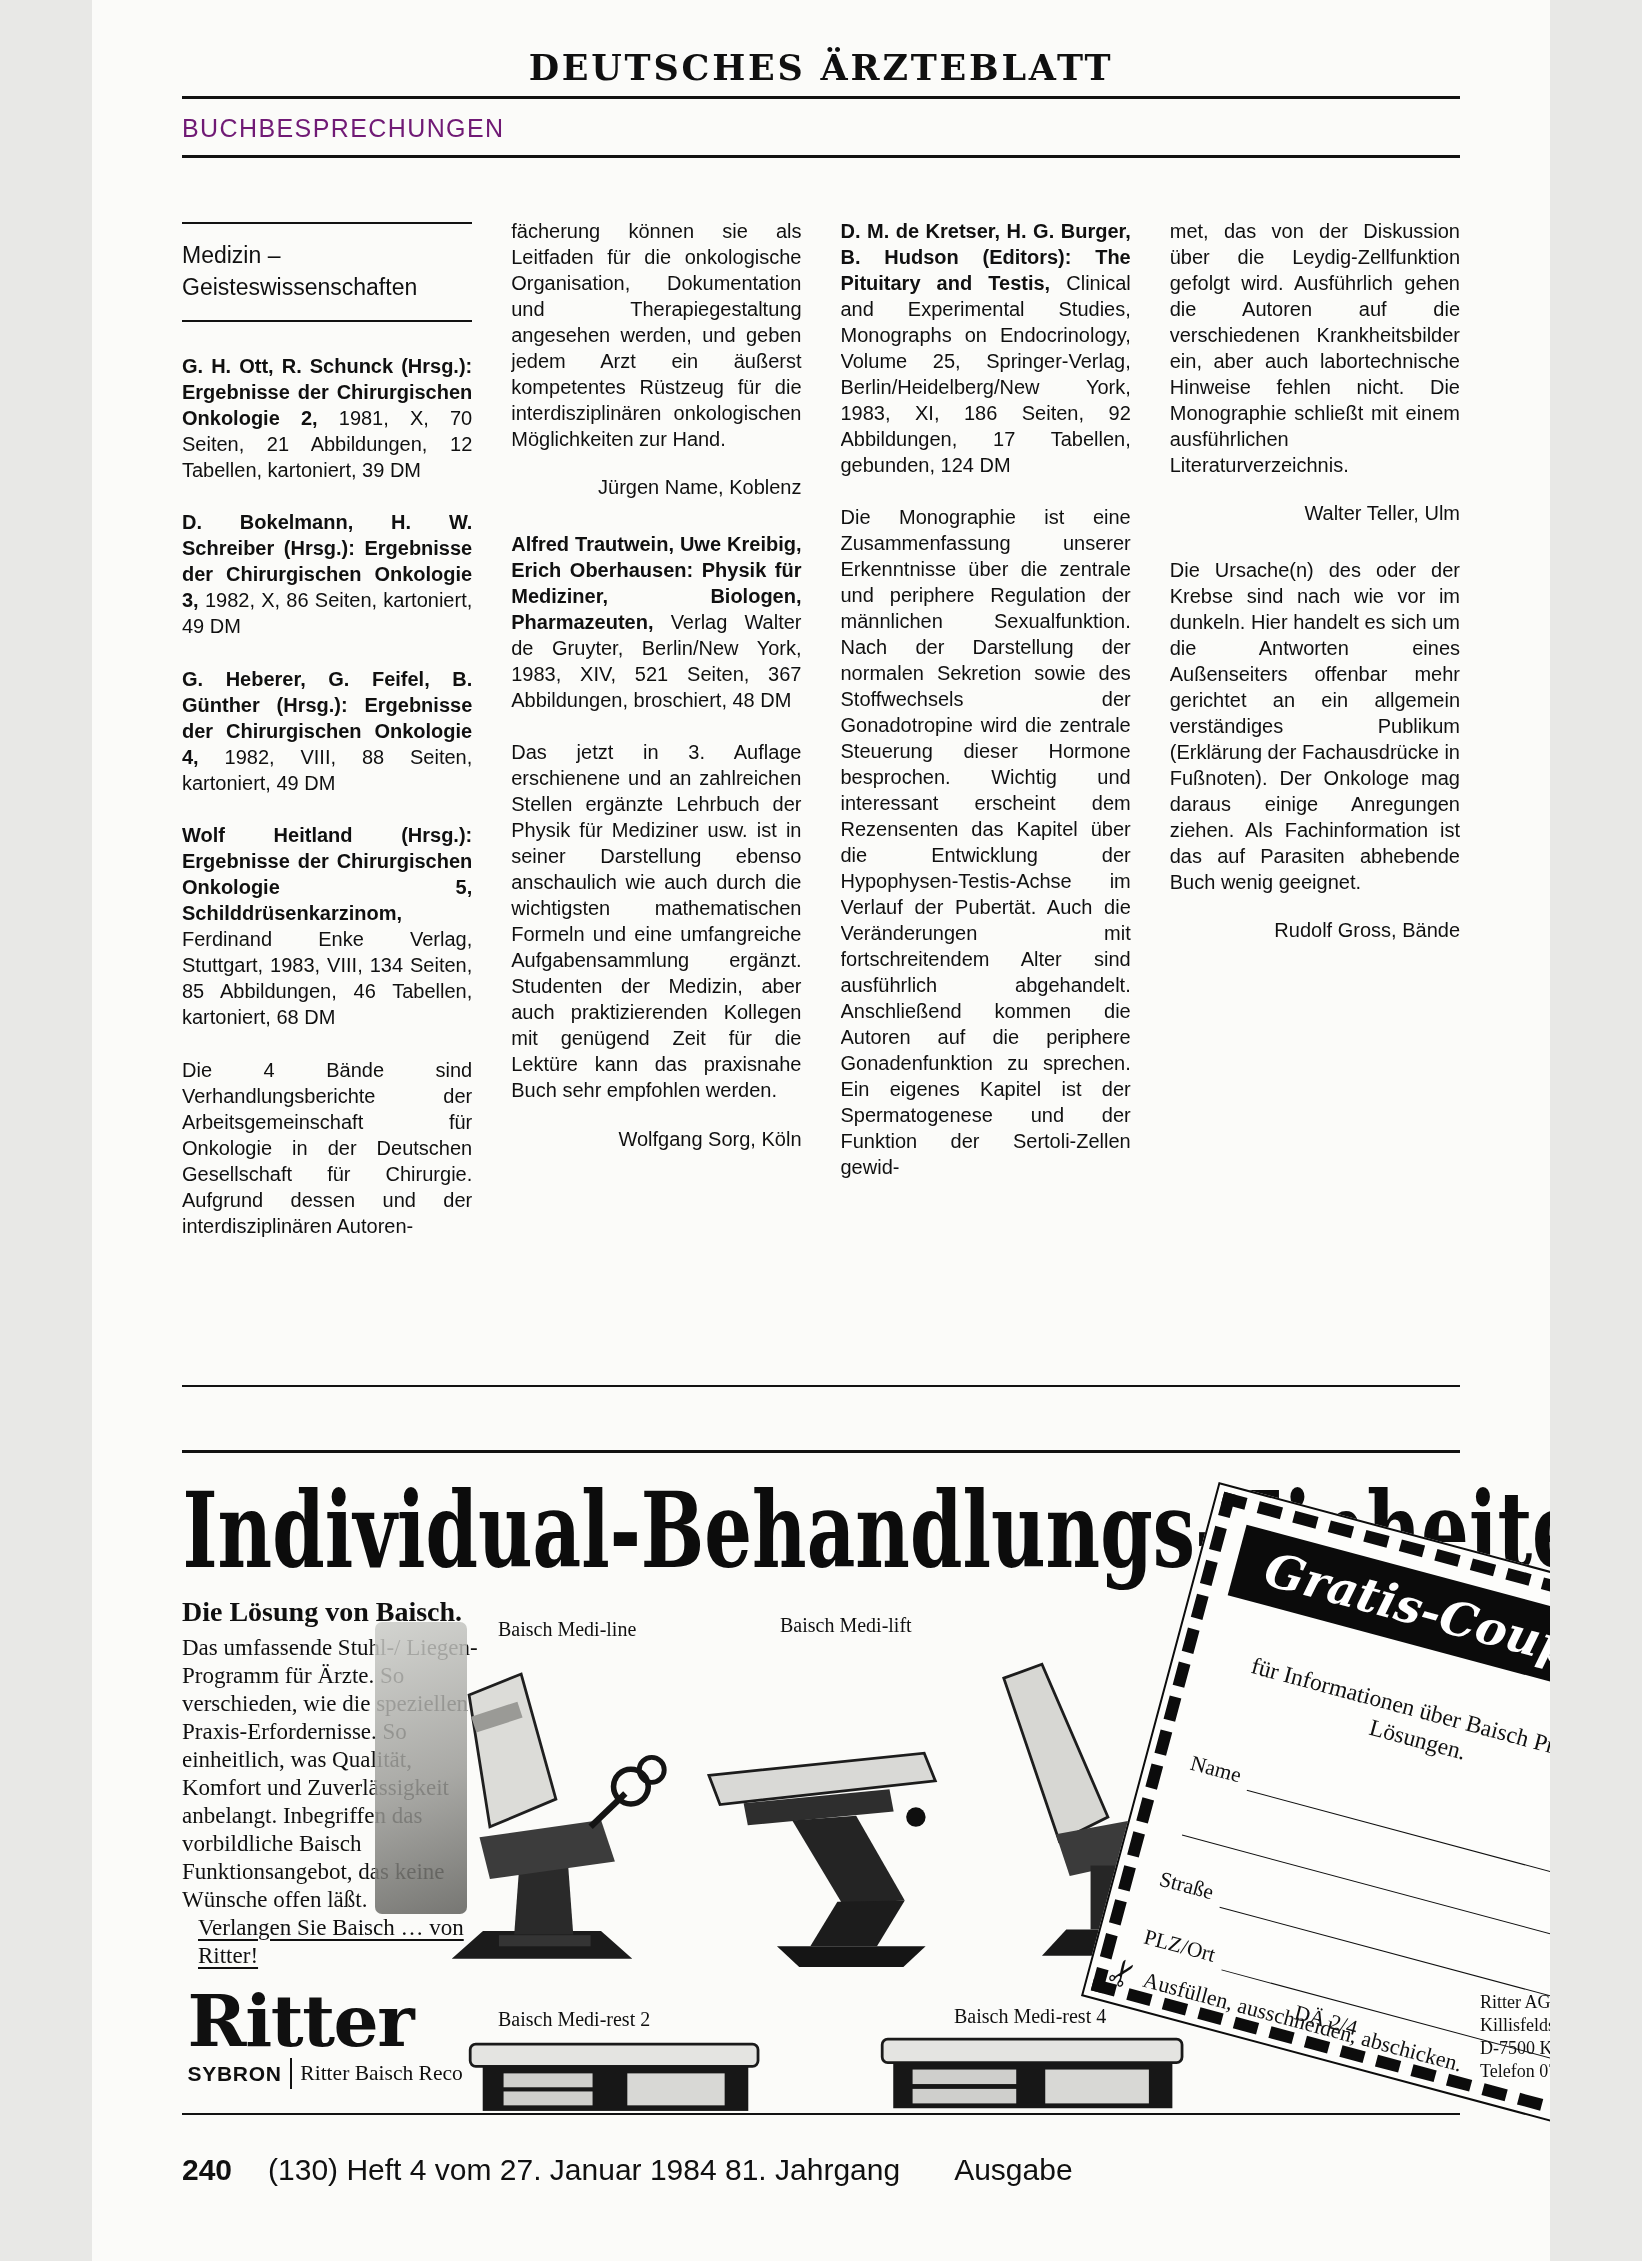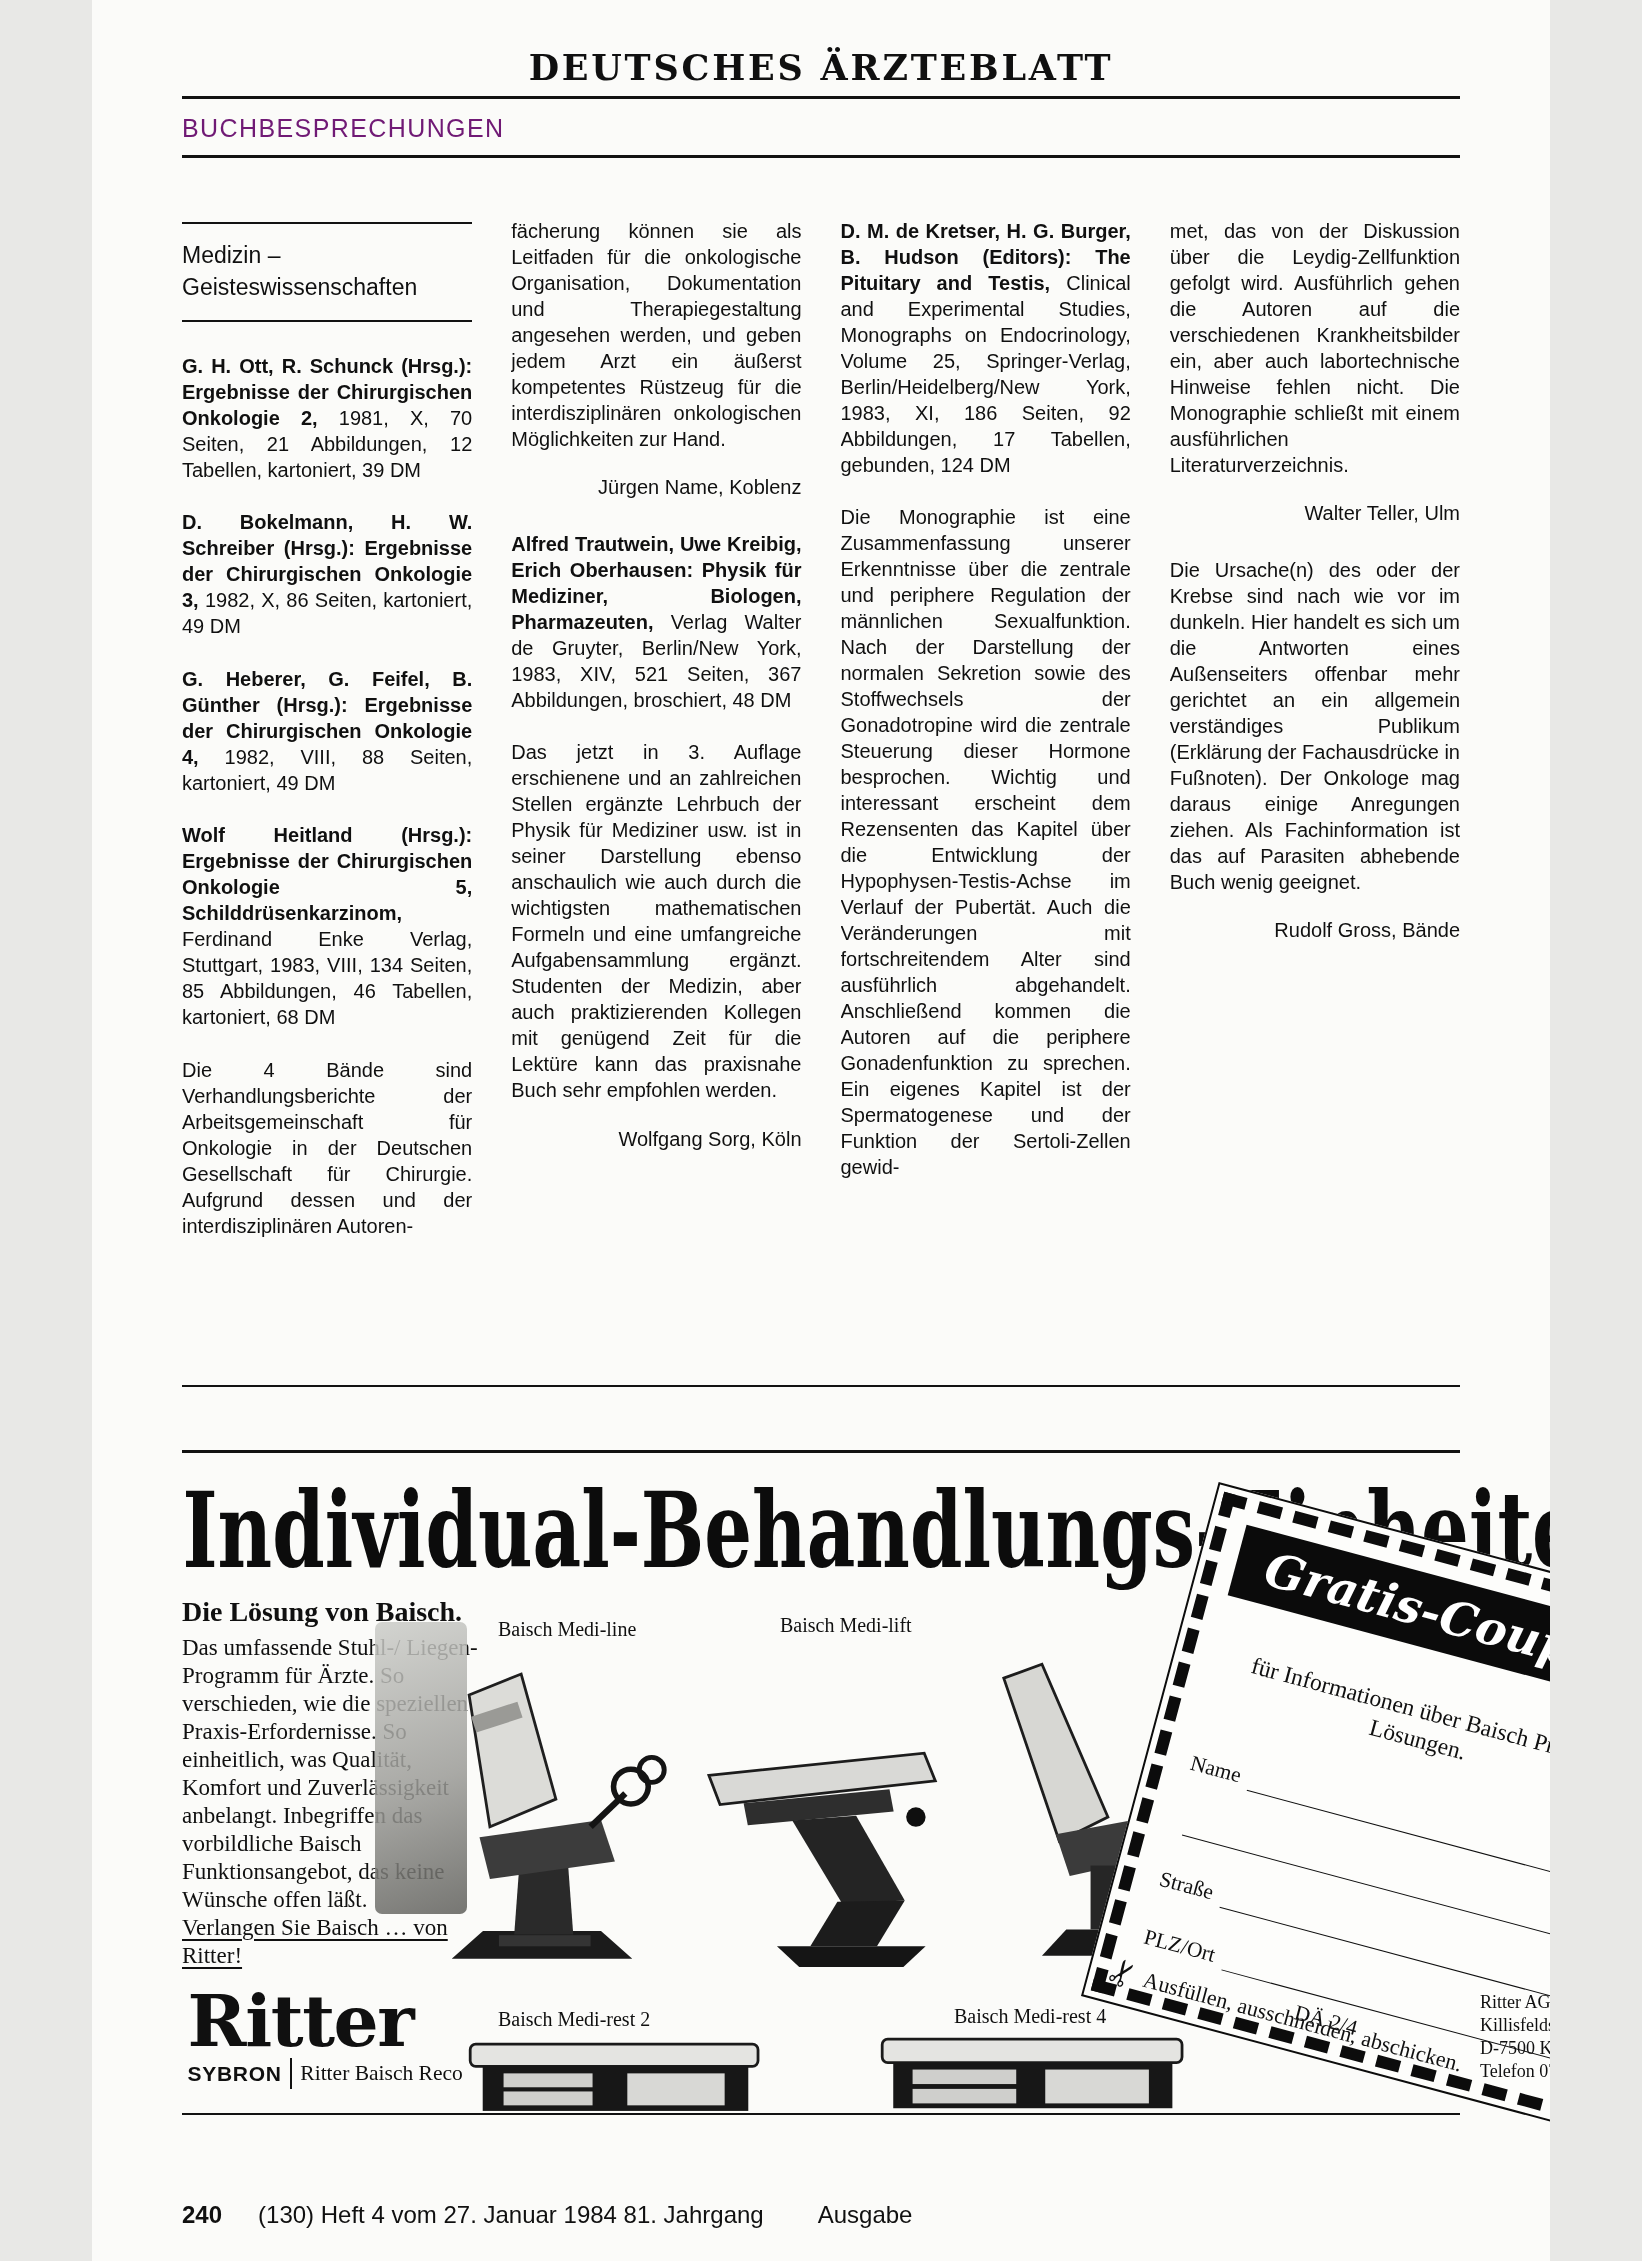--- a/index.html
+++ b/index.html
@@ -26,21 +26,21 @@
   .sig{text-align:right;margin:-4.2px 0 31px;}
   
   .rule-a{position:absolute;left:90px;right:90px;top:1385px;height:2.1px;}
   .rule-b{position:absolute;left:90px;right:90px;top:1450px;height:2.8px;}
   
   .ad{position:absolute;left:90px;right:90px;top:1457px;height:654px;font-family:"Liberation Serif",serif;}
   .ad-headline-svg{position:absolute;left:0;top:5.6px;}
   .ad-left{position:absolute;left:0;top:139px;width:309px;}
   .ad-sub{font-weight:bold;font-size:28px;line-height:32px;margin-bottom:5.6px;}
   .ad-body{font-size:23px;line-height:28px;}
-  .ad-cta{font-size:23px;line-height:28px;text-decoration:underline;text-underline-offset:4.2px;}
+  .ad-cta{font-size:23px;line-height:28px;text-decoration:underline;text-underline-offset:4.2px;margin-left:16px;}
   .photo-frag{position:absolute;left:193px;top:165px;width:92px;height:292px;border-radius:7px;
               background:linear-gradient(160deg,#cccdc9 0%,#9b9b97 55%,#5f5f5b 100%);opacity:.85;}
   .plabel{position:absolute;font-size:20px;white-space:nowrap;}
   .pl-0{left:316px;top:161px;} .pl-1{left:598px;top:157px;} .pl-2{left:1086px;top:153px;}
   .pl-3{left:316px;top:551px;} .pl-4{left:772px;top:548px;}
   .chair{position:absolute;}
   .ch-1{left:235px;top:196px;} .ch-2{left:513px;top:214px;} .ch-3{left:794px;top:200px;}
   .couch{position:absolute;}
   .cc-1{left:284px;top:583px;} .cc-2{left:695px;top:578px;}
   
@@ -64,21 +64,21 @@
   .address{position:absolute;left:1298px;top:534px;width:174px;font-size:18px;line-height:23px;z-index:6;}
   .logo{position:absolute;left:5.6px;top:528px;}
   .logo-brand{font-family:"DejaVu Serif",serif;font-weight:bold;font-size:71px;line-height:72px;letter-spacing:-1.4px;}
   .logo-row{display:flex;align-items:center;margin-top:1.4px;}
   .logo-sybron{font-family:"Liberation Sans",sans-serif;font-weight:bold;font-size:21px;letter-spacing:0.7px;}
   .logo-div{width:2.1px;height:31px;background:#111;margin:0 8.3px;}
   .logo-sub{font-size:21.5px;}
   
   .footer-rule{position:absolute;left:90px;right:90px;top:2113px;height:2.1px;}
   .footer{position:absolute;left:90px;top:2153px;display:flex;align-items:baseline;
-          font-size:24px;font-family:"Liberation Sans",sans-serif;margin-top:48px;}
+          font-size:30px;font-family:"Liberation Sans",sans-serif;}
   .footer .pageno{font-weight:bold;margin-right:36px;}
   .footer .edition{margin-left:54px;}
 </style>
 </head>
 <body>
 
 <div class="page">
 
   <div class="masthead">DEUTSCHES ÄRZTEBLATT</div>
   <div class="rule rule-1"></div>

